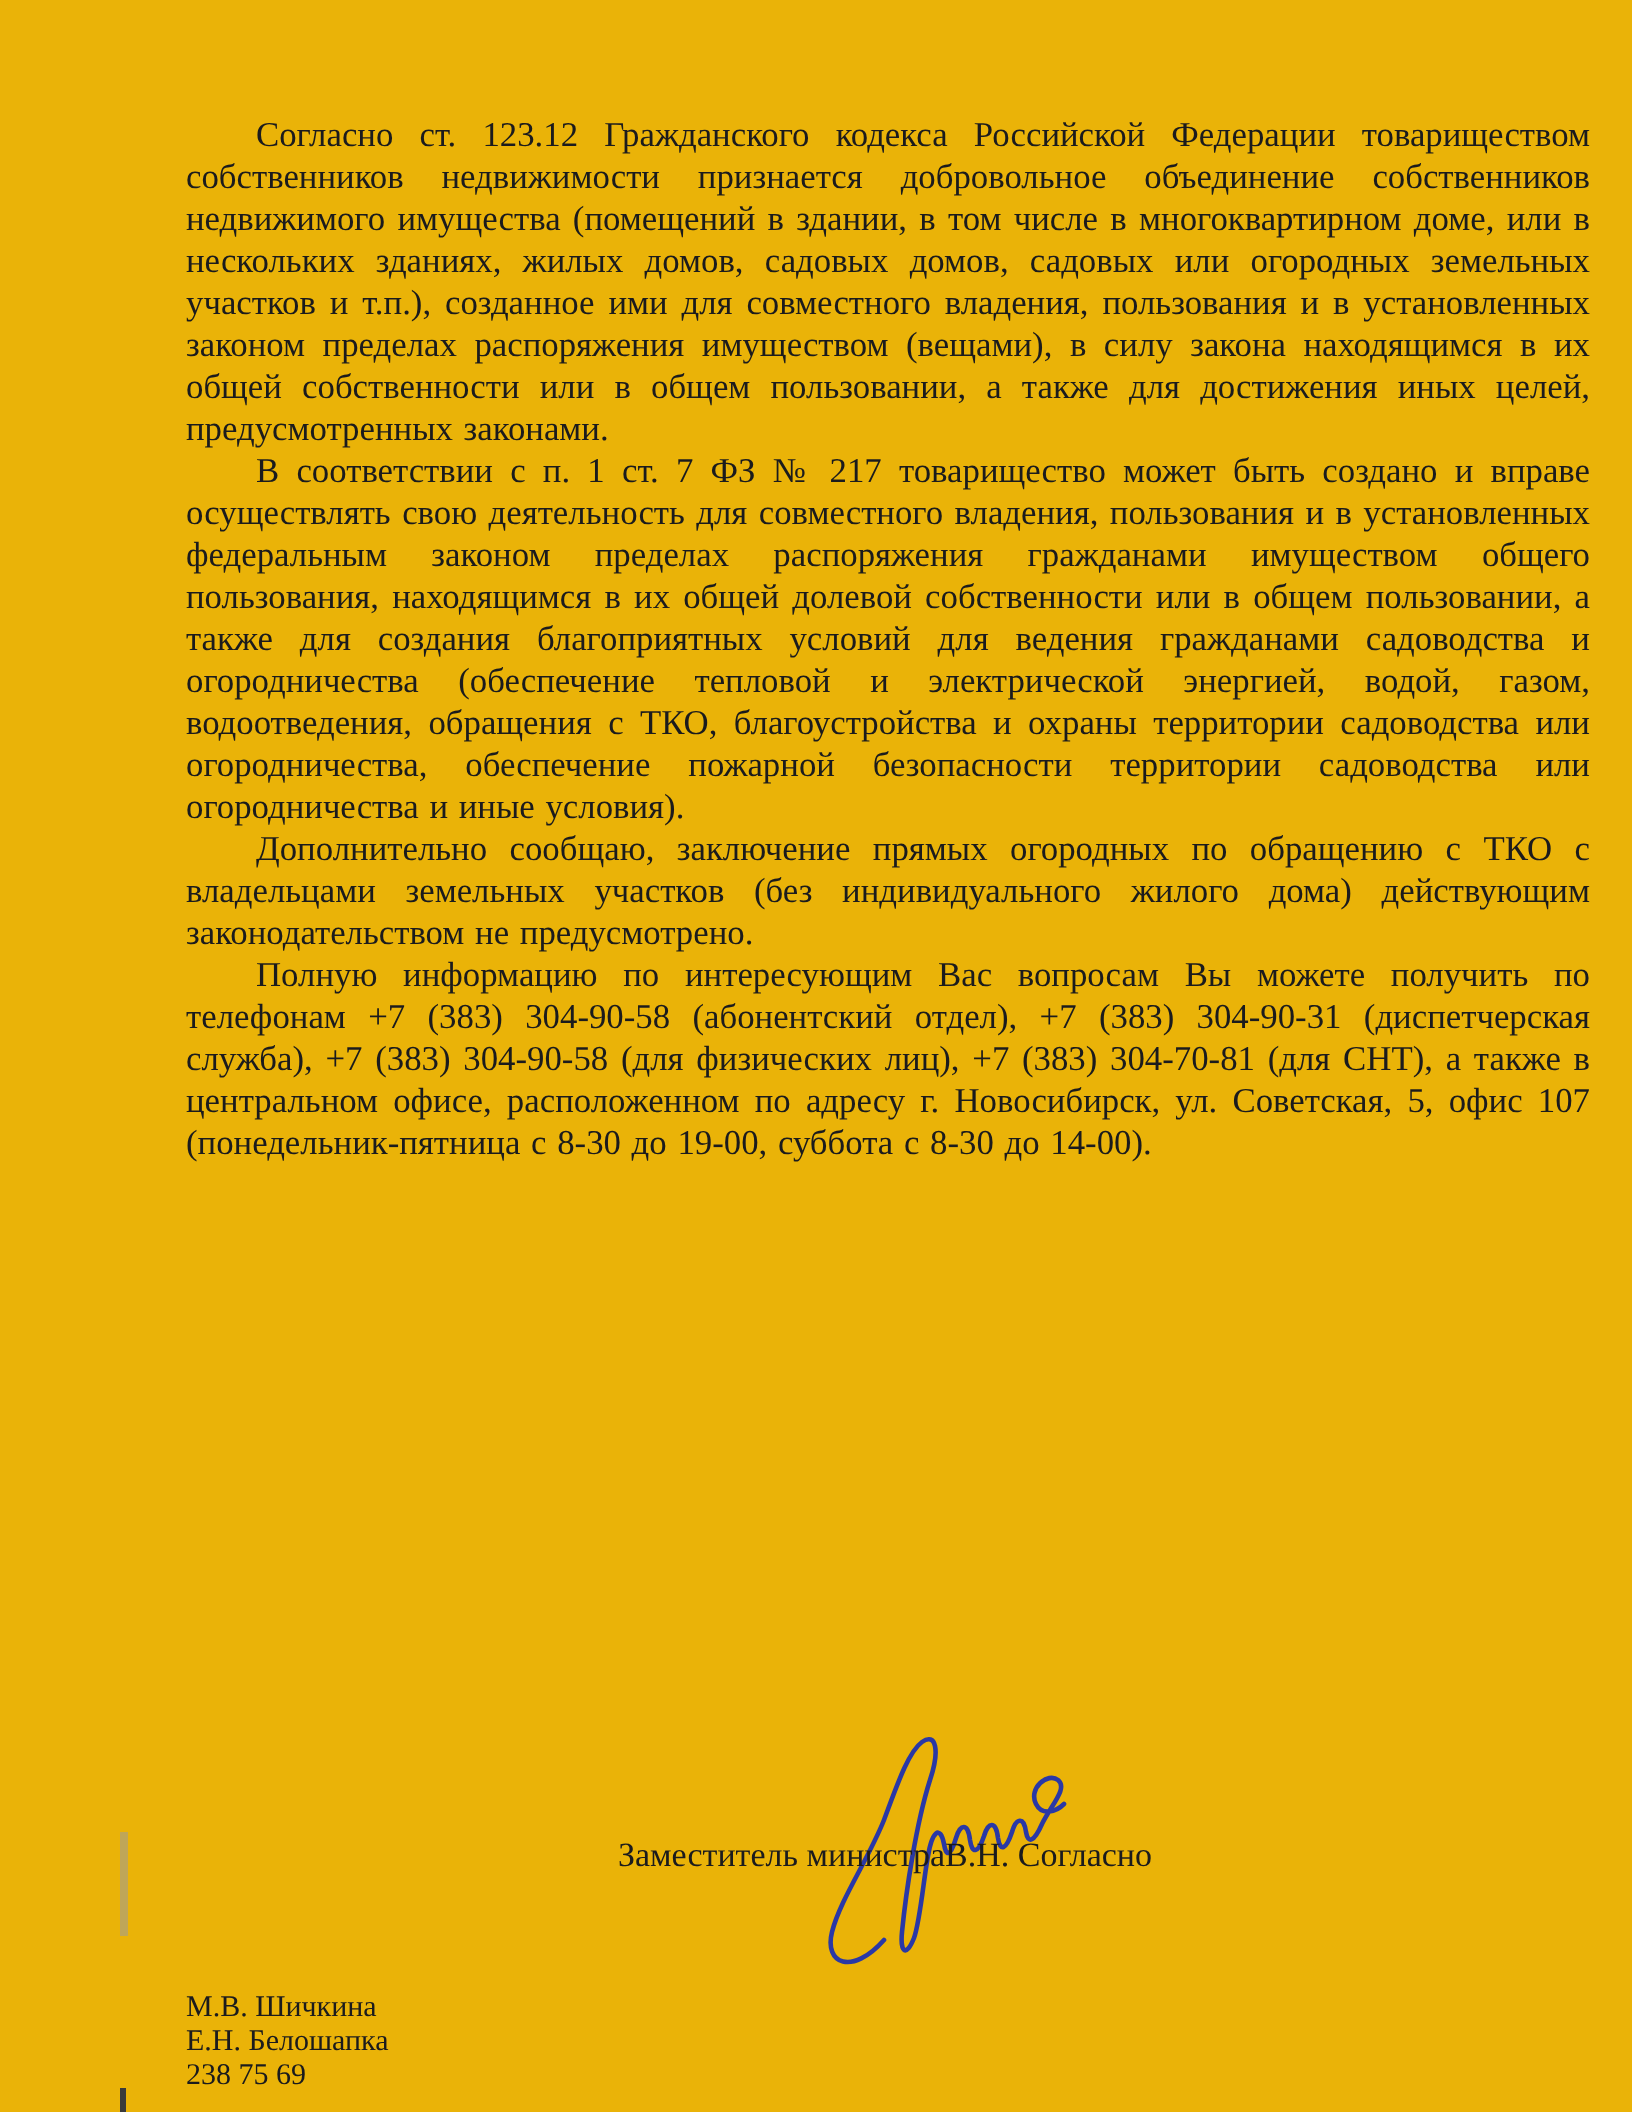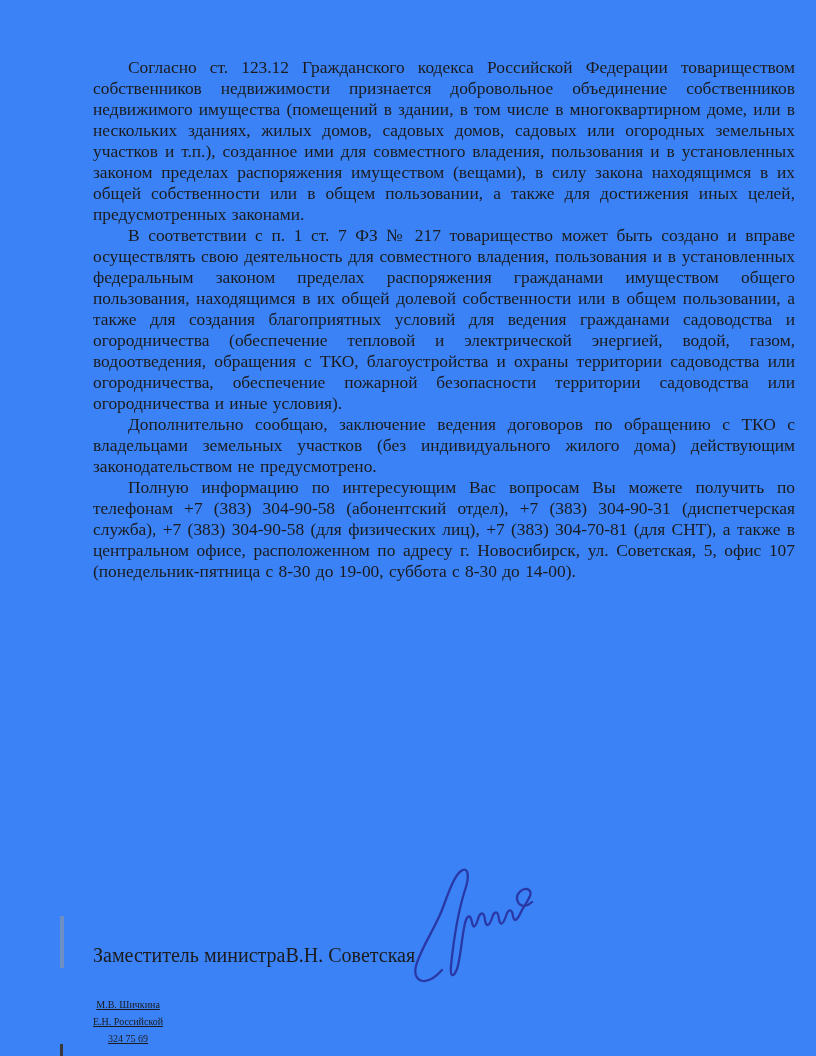--- a/index.html
+++ b/index.html
@@ -4,21 +4,21 @@
 <style>
   html, body {
     margin: 0;
     padding: 0;
     background: #ffffff;
   }
   .page {
     position: relative;
     width: 816px;
     height: 1056px;
-    background: #3b82f6;
+    background: #eab308;
     overflow: hidden;
     font-family: "Liberation Serif", "DejaVu Serif", serif;
     color: #1b1b1d;
   }
   .letter {
     position: absolute;
     left: 93px;
     top: 57px;
     width: 702px;
     font-size: 17.4px;
@@ -30,40 +30,38 @@
     padding: 0;
     text-indent: 35px;
     word-spacing: 1px;
   }
   .sign-row {
     position: absolute;
     left: 93px;
     top: 917px;
     width: 699px;
     display: flex;
-    justify-content: flex-start;
-    font-size: 20px;
+    justify-content: center;
+    font-size: 17px;
     line-height: 21px;
-    margin-top: 28px;
   }
   .signature-svg {
     position: absolute;
     left: 408px;
     top: 866px;
     width: 132px;
     height: 124px;
   }
   .footer {
     position: absolute;
     left: 93px;
     top: 996px;
-    font-size: 10px;
+    font-size: 15px;
     line-height: 17px;
-    text-align: center;
-    text-decoration: underline;
+    text-align: left;
   }
   .artifact-smudge {
     position: absolute;
     left: 60px;
     top: 916px;
     width: 4px;
     height: 52px;
     background: #9a9a9a;
     opacity: 0.55;
   }
@@ -77,21 +75,21 @@
   }
 </style>
 </head>
 <body>
 
 <div class="page">
 
   <main class="letter">
     <p>Согласно ст. 123.12 Гражданского кодекса Российской Федерации товариществом собственников недвижимости признается добровольное объединение собственников недвижимого имущества (помещений в здании, в том числе в многоквартирном доме, или в нескольких зданиях, жилых домов, садовых домов, садовых или огородных земельных участков и т.п.), созданное ими для совместного владения, пользования и в установленных законом пределах распоряжения имуществом (вещами), в силу закона находящимся в их общей собственности или в общем пользовании, а также для достижения иных целей, предусмотренных законами.</p>
     <p>В соответствии с п. 1 ст. 7 ФЗ № 217 товарищество может быть создано и вправе осуществлять свою деятельность для совместного владения, пользования и в установленных федеральным законом пределах распоряжения гражданами имуществом общего пользования, находящимся в их общей долевой собственности или в общем пользовании, а также для создания благоприятных условий для ведения гражданами садоводства и огородничества (обеспечение тепловой и электрической энергией, водой, газом, водоотведения, обращения с ТКО, благоустройства и охраны территории садоводства или огородничества, обеспечение пожарной безопасности территории садоводства или огородничества и иные условия).</p>
-    <p>Дополнительно сообщаю, заключение ведения договоров по обращению с ТКО с владельцами земельных участков (без индивидуального жилого дома) действующим законодательством не предусмотрено.</p>
+    <p>Дополнительно сообщаю, заключение прямых огородных по обращению с ТКО с владельцами земельных участков (без индивидуального жилого дома) действующим законодательством не предусмотрено.</p>
     <p>Полную информацию по интересующим Вас вопросам Вы можете получить по телефонам +7 (383) 304-90-58 (абонентский отдел), +7 (383) 304-90-31 (диспетчерская служба), +7 (383) 304-90-58 (для физических лиц), +7 (383) 304-70-81 (для СНТ), а также в центральном офисе, расположенном по адресу г. Новосибирск, ул. Советская, 5, офис 107 (понедельник-пятница с 8-30 до 19-00, суббота с 8-30 до 14-00).</p>
   </main>
 
   <svg class="signature-svg" viewBox="0 0 132 124" xmlns="http://www.w3.org/2000/svg" aria-hidden="true">
     <path stroke="#2a38a6" fill="none" stroke-width="2.3" stroke-linecap="round" stroke-linejoin="round" d="M 34,104
              C 18,122 4,116 8,100
              C 12,84 26,64 34,44
              C 40,28 46,10 53,5
              C 60,0 62,9 57,24
              C 50,46 45,80 43,100
@@ -105,25 +103,25 @@
              C 92,60 95,59 98,50
              C 100,43 104,42 105,50
              C 106,56 109,55 113,46
              C 118,36 126,28 121,24
              C 116,20 106,28 110,36
              C 113,42 120,40 124,36"></path>
   </svg>
 
   <div class="sign-row">
     <span>Заместитель министра</span>
-    <span>В.Н. Советская</span>
+    <span>В.Н. Согласно</span>
   </div>
 
   <div class="footer">
     <div>М.В. Шичкина</div>
-    <div>Е.Н. Российской</div>
-    <div>324 75 69</div>
+    <div>Е.Н. Белошапка</div>
+    <div>238 75 69</div>
   </div>
 
   <div class="artifact-smudge"></div>
   <div class="artifact-edge"></div>
 
 </div>
 
 </body></html>

